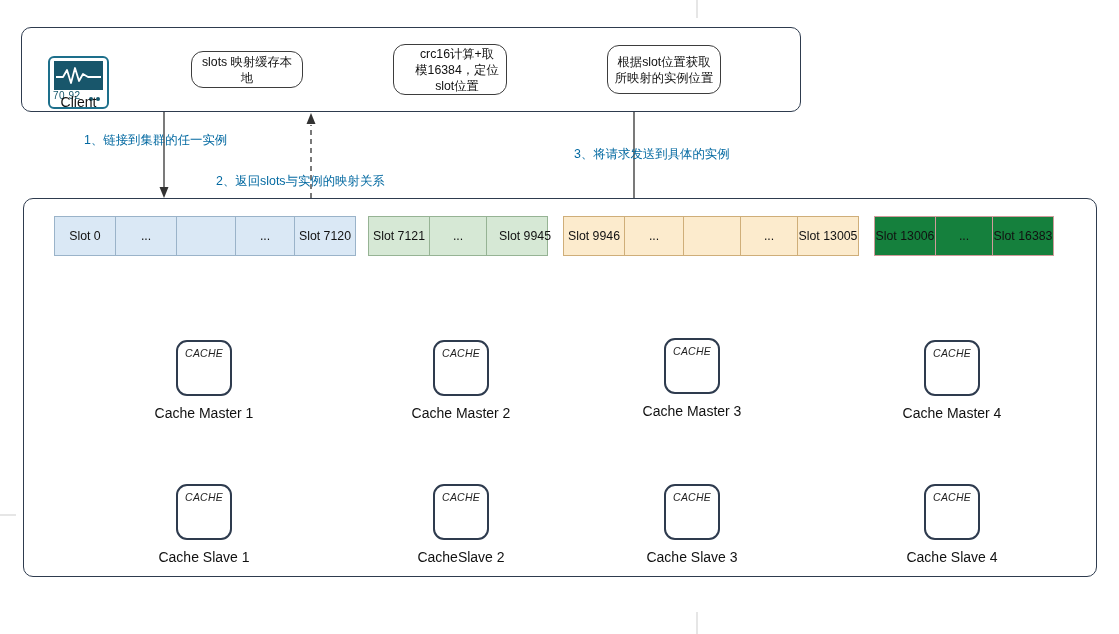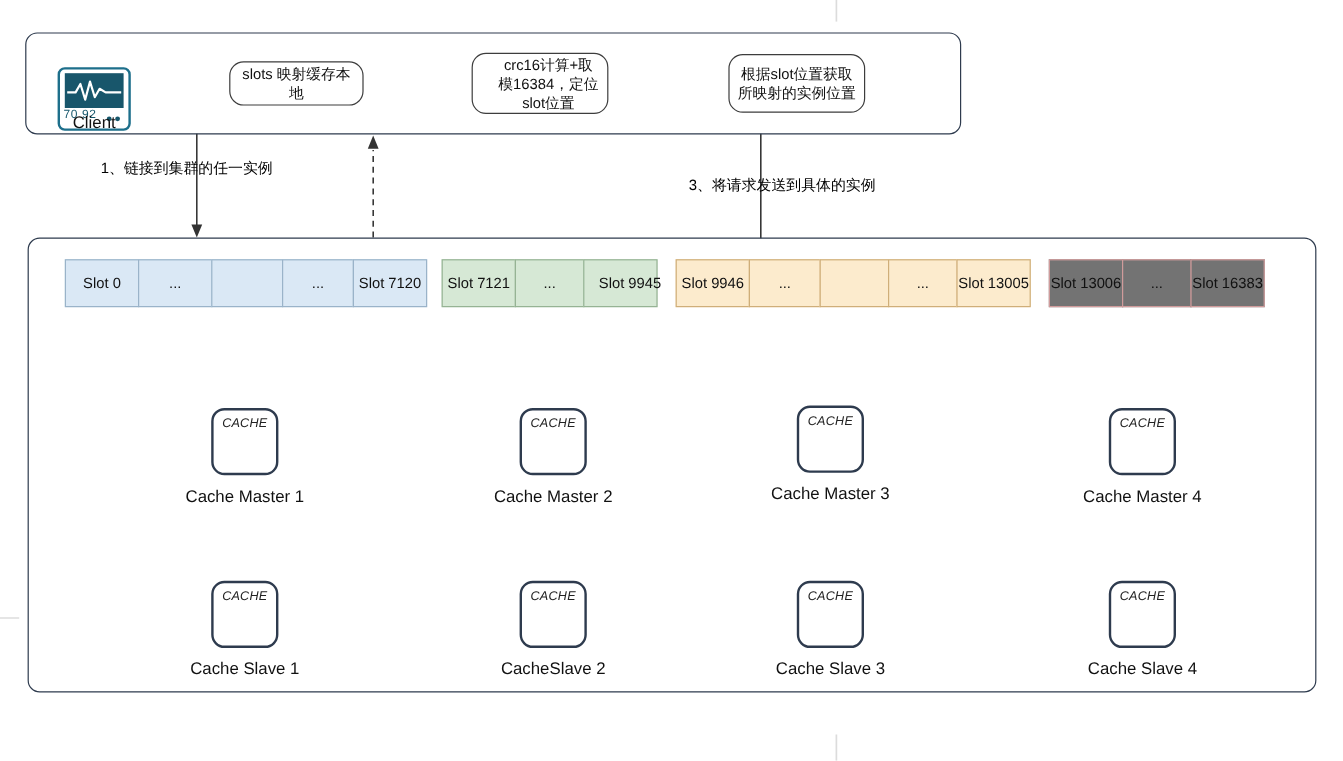--- a/index.html
+++ b/index.html
@@ -32,42 +32,42 @@
   .note{
     position:absolute;border:1.3px solid #3d3d3d;border-radius:12px;background:#ffffff;
     display:flex;align-items:center;justify-content:center;text-align:center;
     font-size:12.3px;line-height:16px;color:#111;box-sizing:border-box;padding:2px 6px;
   }
   #note-1{left:191px;top:51px;width:112px;height:37px;}
   #note-2{left:393px;top:44px;width:114px;height:51px;padding-left:20px;}
   #note-3{left:607px;top:45px;width:114px;height:49px;}
 
   
-  .flow-label{position:absolute;font-size:12.4px;color:#000000;white-space:nowrap;}
+  .flow-label{position:absolute;font-size:12.4px;color:#0369a1;white-space:nowrap;}
   #flow-1{left:84px;top:132px;}
   #flow-2{left:216px;top:173px;}
   #flow-3{left:574px;top:146px;}
 
   
   .slotbar{position:absolute;display:flex;box-sizing:border-box;top:216px;height:40px;}
   .slotbar .cell{
     display:flex;align-items:center;justify-content:center;
     font-size:12.3px;color:#111;box-sizing:border-box;white-space:nowrap;
   }
   #slots-1{left:54px;width:306px;}
   #slots-1 .cell{background:#dae8f5;border:1px solid #9ab3c9;margin-left:-1px;}
   #slots-1 .cell:first-child{margin-left:0;}
   #slots-2{left:368px;width:182px;}
   #slots-2 .cell{background:#d6e8d5;border:1px solid #96b394;margin-left:-1px;}
   #slots-2 .cell:first-child{margin-left:0;}
   #slots-3{left:563px;width:300px;}
   #slots-3 .cell{background:#fcebcd;border:1px solid #cfae79;margin-left:-1px;}
   #slots-3 .cell:first-child{margin-left:0;}
   #slots-4{left:874px;width:182px;}
-  #slots-4 .cell{background:#737373;border:1px solid #d09b9b;margin-left:-1px;}
+  #slots-4 .cell{background:#15803d;border:1px solid #d09b9b;margin-left:-1px;}
   #slots-4 .cell:first-child{margin-left:0;}
 
   
   .cache-node{position:absolute;width:56px;height:56px;border:2.2px solid #2e3b4e;border-radius:11px;
     background:#ffffff;box-sizing:border-box;}
   .cache-node .cap{position:absolute;left:0;top:5px;width:100%;text-align:center;
     font-size:10.5px;color:#222;letter-spacing:.2px;font-style:italic;}
   .node-label{position:absolute;font-size:14px;color:#111;white-space:nowrap;text-align:center;}
 </style>
 </head>
@@ -122,20 +122,21 @@
     <div class="mon-dot d1"></div>
     <div class="mon-dot d2"></div>
   </div>
   <div id="client-label">Client</div>
 
   <div class="note" id="note-1">slots 映射缓存本地</div>
   <div class="note" id="note-2">crc16计算+取模16384，定位slot位置</div>
   <div class="note" id="note-3">根据slot位置获取所映射的实例位置</div>
 
   <div class="flow-label" id="flow-1">1、链接到集群的任一实例</div>
+  <div class="flow-label" id="flow-2">2、返回slots与实例的映射关系</div>
   <div class="flow-label" id="flow-3">3、将请求发送到具体的实例</div>
 
   <div class="panel" id="cluster-panel"></div>
 
   <div class="slotbar" id="slots-1">
       <div class="cell" style="width: 62px; flex: 0 0 62px;">Slot 0</div>
       <div class="cell" style="width: 62px; flex: 0 0 62px;">...</div>
       <div class="cell" style="width: 60px; flex: 0 0 60px;"></div>
       <div class="cell" style="width: 60px; flex: 0 0 60px;">...</div>
       <div class="cell" style="width: 62px; flex: 0 0 62px;">Slot 7120</div>

